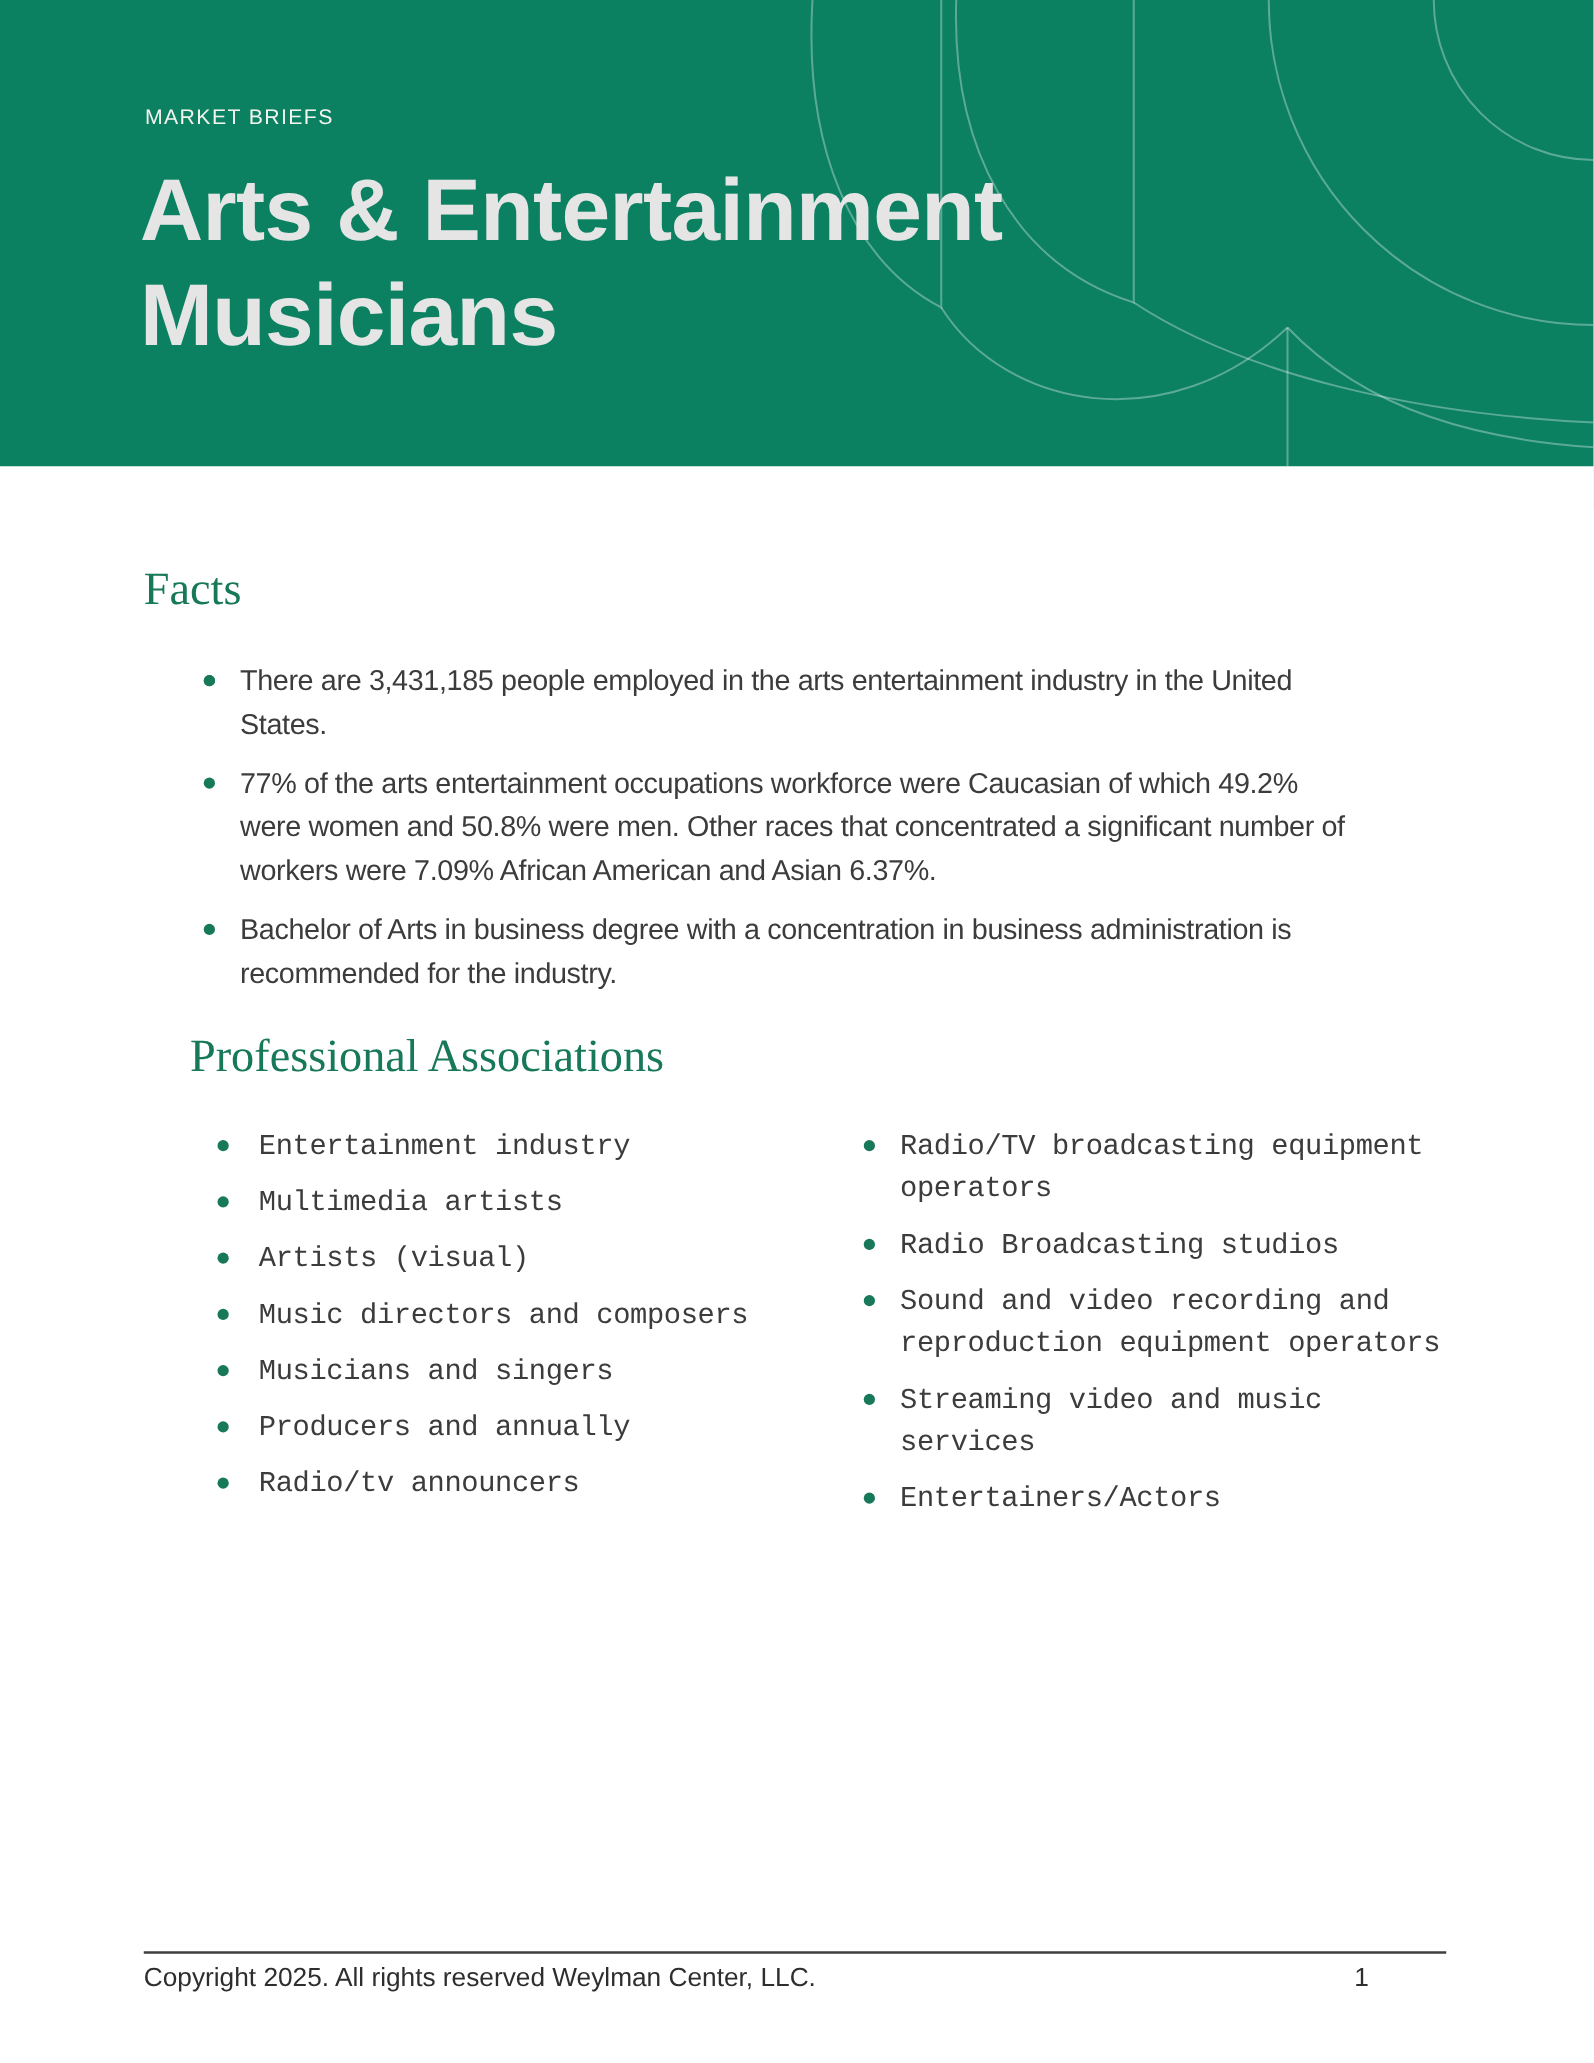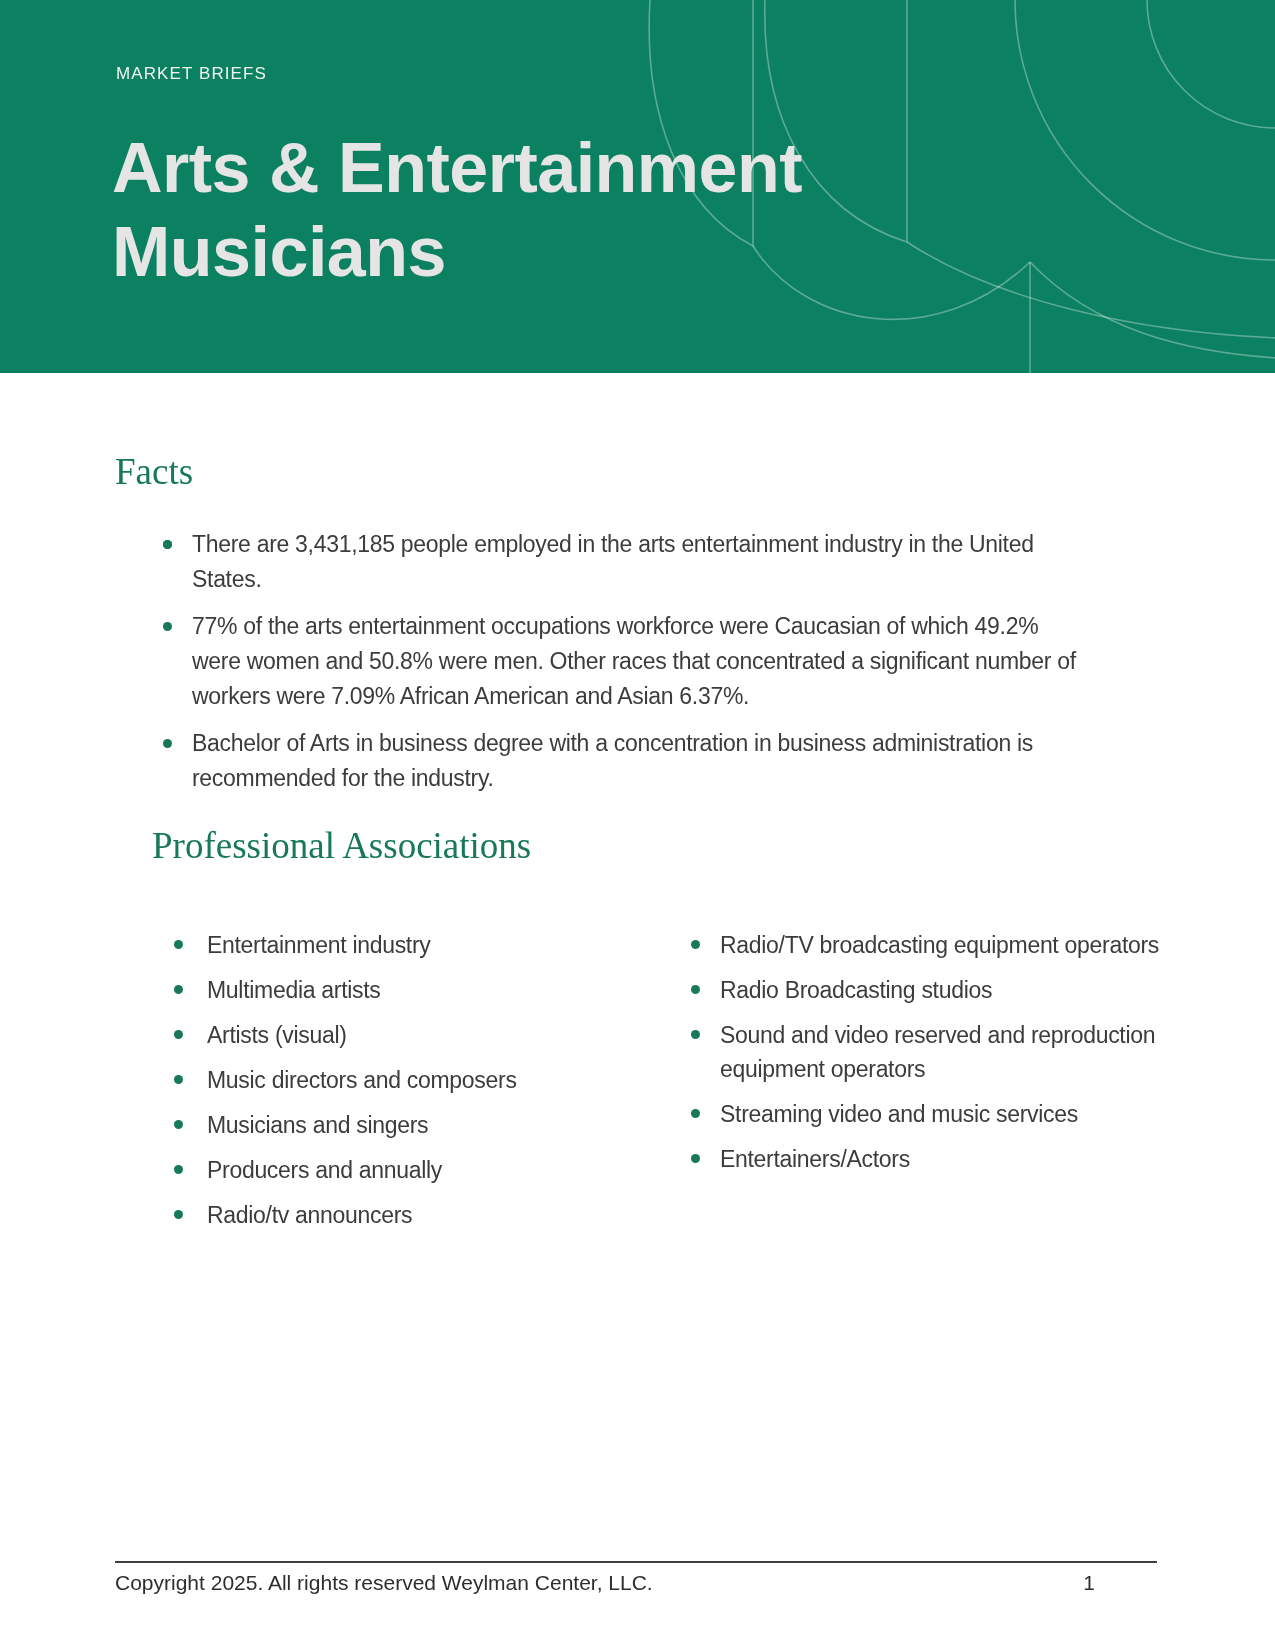--- a/index.html
+++ b/index.html
@@ -17,21 +17,21 @@
     height:373px;
     background:#0B8161;
     overflow:hidden;
   }
   .watermark{
     position:absolute;top:0;right:0;height:373px;width:660px;
     pointer-events:none;
   }
   .watermark path{fill:none;stroke:rgba(255,255,255,.33);stroke-width:1.6;}
   .eyebrow{
-    position:absolute;left:116px;top:64px;
+    position:absolute;left:116px;top:84px;
     font-size:17px;letter-spacing:1.1px;
     color:#F4F4EF;font-weight:400;
   }
   .title{
     position:absolute;left:112px;top:126px;
     font-family:Liberation Sans, sans-serif;
     font-weight:700;
     font-size:70px;line-height:84px;letter-spacing:-0.5px;
     color:#e5e5e5;
   }
@@ -57,21 +57,21 @@
   .dot{
     position:absolute;top:13px;
     width:9px;height:9px;border-radius:50%;
     background:#17785A;
   }
   
   ul.facts{margin-top:33px;width:962px;}
   ul.facts li{padding-left:77px;}
   ul.facts .dot{left:48px;}
   
-  .columns{display:flex;margin-top:60px;}
+  .columns{display:flex;margin-top:32px;font-family:Liberation Mono, monospace;}
   .col-left{flex:0 0 576px;}
   .col-right{flex:1;}
   ul.assoc{margin:0;}
   ul.assoc li{line-height:34px;margin-bottom:11px;}
   .col-left ul.assoc li{padding-left:92px;}
   .col-left ul.assoc .dot{left:59px;top:12px;}
   .col-right ul.assoc li{padding-left:29px;}
   .col-right ul.assoc .dot{left:0;top:12px;}
 
   
@@ -178,21 +178,21 @@
           <li>
             <span class="dot"></span>
             <span>Radio/TV broadcasting equipment operators</span>
           </li>
           <li>
             <span class="dot"></span>
             <span>Radio Broadcasting studios</span>
           </li>
           <li>
             <span class="dot"></span>
-            <span>Sound and video reserved and reproduction equipment operators</span>
+            <span>Sound and video recording and reproduction equipment operators</span>
           </li>
           <li>
             <span class="dot"></span>
             <span>Streaming video and music services</span>
           </li>
           <li>
             <span class="dot"></span>
             <span>Entertainers/Actors</span>
           </li>
         </ul>

